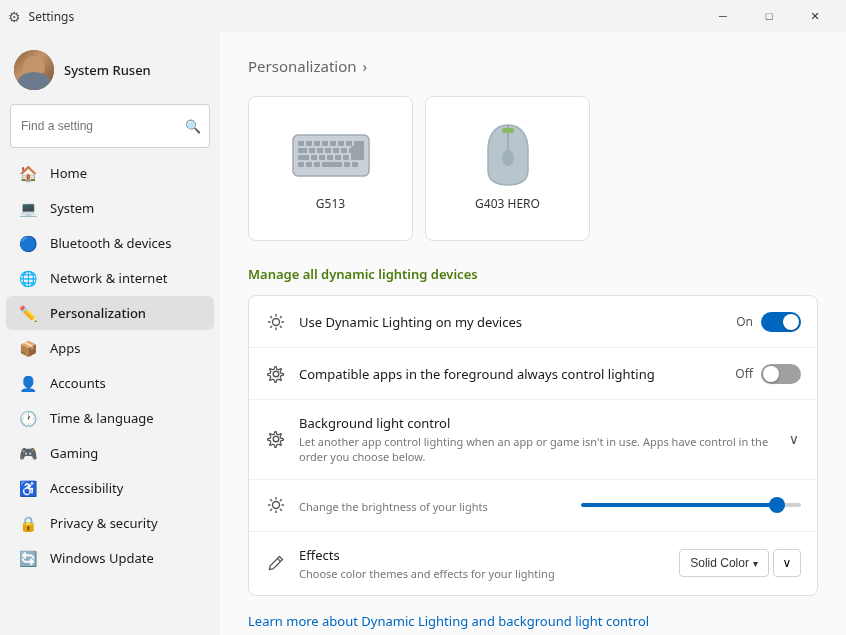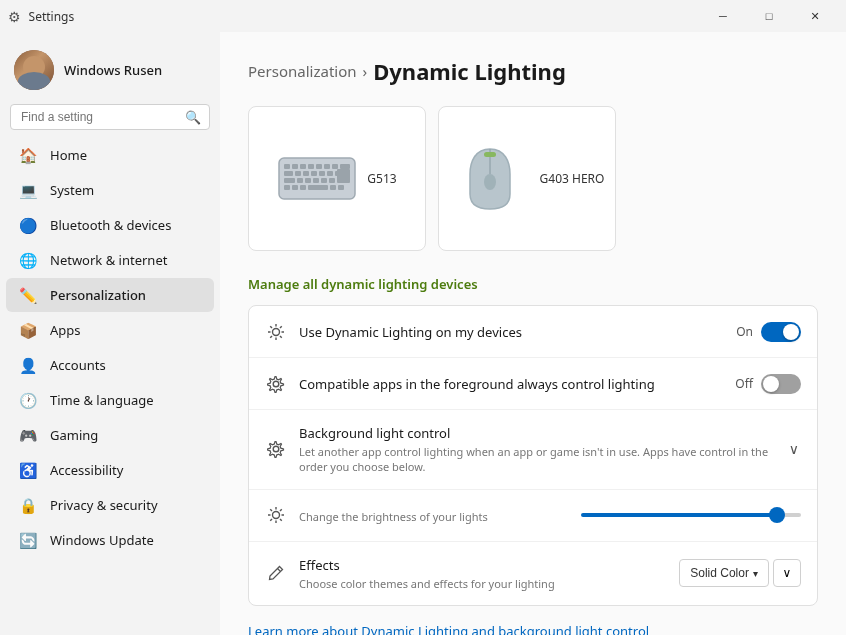--- a/index.html
+++ b/index.html
@@ -121,21 +121,21 @@
       color: #1a1a1a;
     }
 
     
     .search-box {
       margin: 0 10px 8px 10px;
       position: relative;
     }
     .search-input {
       width: 100%;
-      height: 26px;
+      height: 44px;
       border: 1px solid #d0d0d0;
       border-radius: 4px;
       padding: 0 32px 0 10px;
       font-size: 12px;
       background: white;
       outline: none;
       color: #333;
     }
     .search-icon-wrapper {
       position: absolute;
@@ -201,27 +201,27 @@
       color: #1a1a1a;
     }
 
     
     .device-cards {
       display: flex;
       gap: 12px;
       margin-bottom: 20px;
     }
     .device-card {
-      width: 178px;
+      width: 165px;
       height: 145px;
       background: white;
       border: 1px solid #e0e0e0;
       border-radius: 8px;
       display: flex;
-      flex-direction: row;
+      flex-direction: column;
       align-items: center;
       justify-content: center;
       gap: 10px;
       cursor: pointer;
       padding: 10px;
     }
     .device-icon {
       width: 80px;
       height: 60px;
       display: flex;
@@ -417,21 +417,21 @@
 
   <div class="sidebar">
 
     <div class="user-profile">
       <div class="avatar">
         <div class="avatar-img">
           <div class="avatar-face"></div>
           <div class="avatar-body"></div>
         </div>
       </div>
-      <span class="user-name">Windows Rusen</span>
+      <span class="user-name">System Rusen</span>
     </div>
 
     <div class="search-box">
       <input class="search-input" type="text" placeholder="Find a setting" style="">
       <span class="search-icon-wrapper">🔍</span>
     </div>
 
     <div id="nav-list">
         <div class="nav-item">
     <span class="nav-icon">🏠</span>
@@ -482,21 +482,20 @@
     <span>Windows Update</span>
   </div>
       </div>
   </div>
 
   <div class="content">
 
     <div class="breadcrumb">
       <span class="breadcrumb-parent">Personalization</span>
       <span class="breadcrumb-separator">›</span>
-      <span class="breadcrumb-current">Dynamic Lighting</span>
     </div>
 
     <div class="device-cards" id="device-cards">
         <div class="device-card">
     <div class="device-icon">
             <svg width="80" height="45" viewBox="0 0 80 45" fill="none" xmlns="http://www.w3.org/2000/svg">
       <rect x="2" y="2" width="76" height="41" rx="5" fill="#c8cfd6" stroke="#a0aab2" stroke-width="1.5"></rect>
 
       <rect x="7" y="8" width="6" height="5" rx="1" fill="#9aa3aa"></rect>
       <rect x="15" y="8" width="6" height="5" rx="1" fill="#9aa3aa"></rect>

